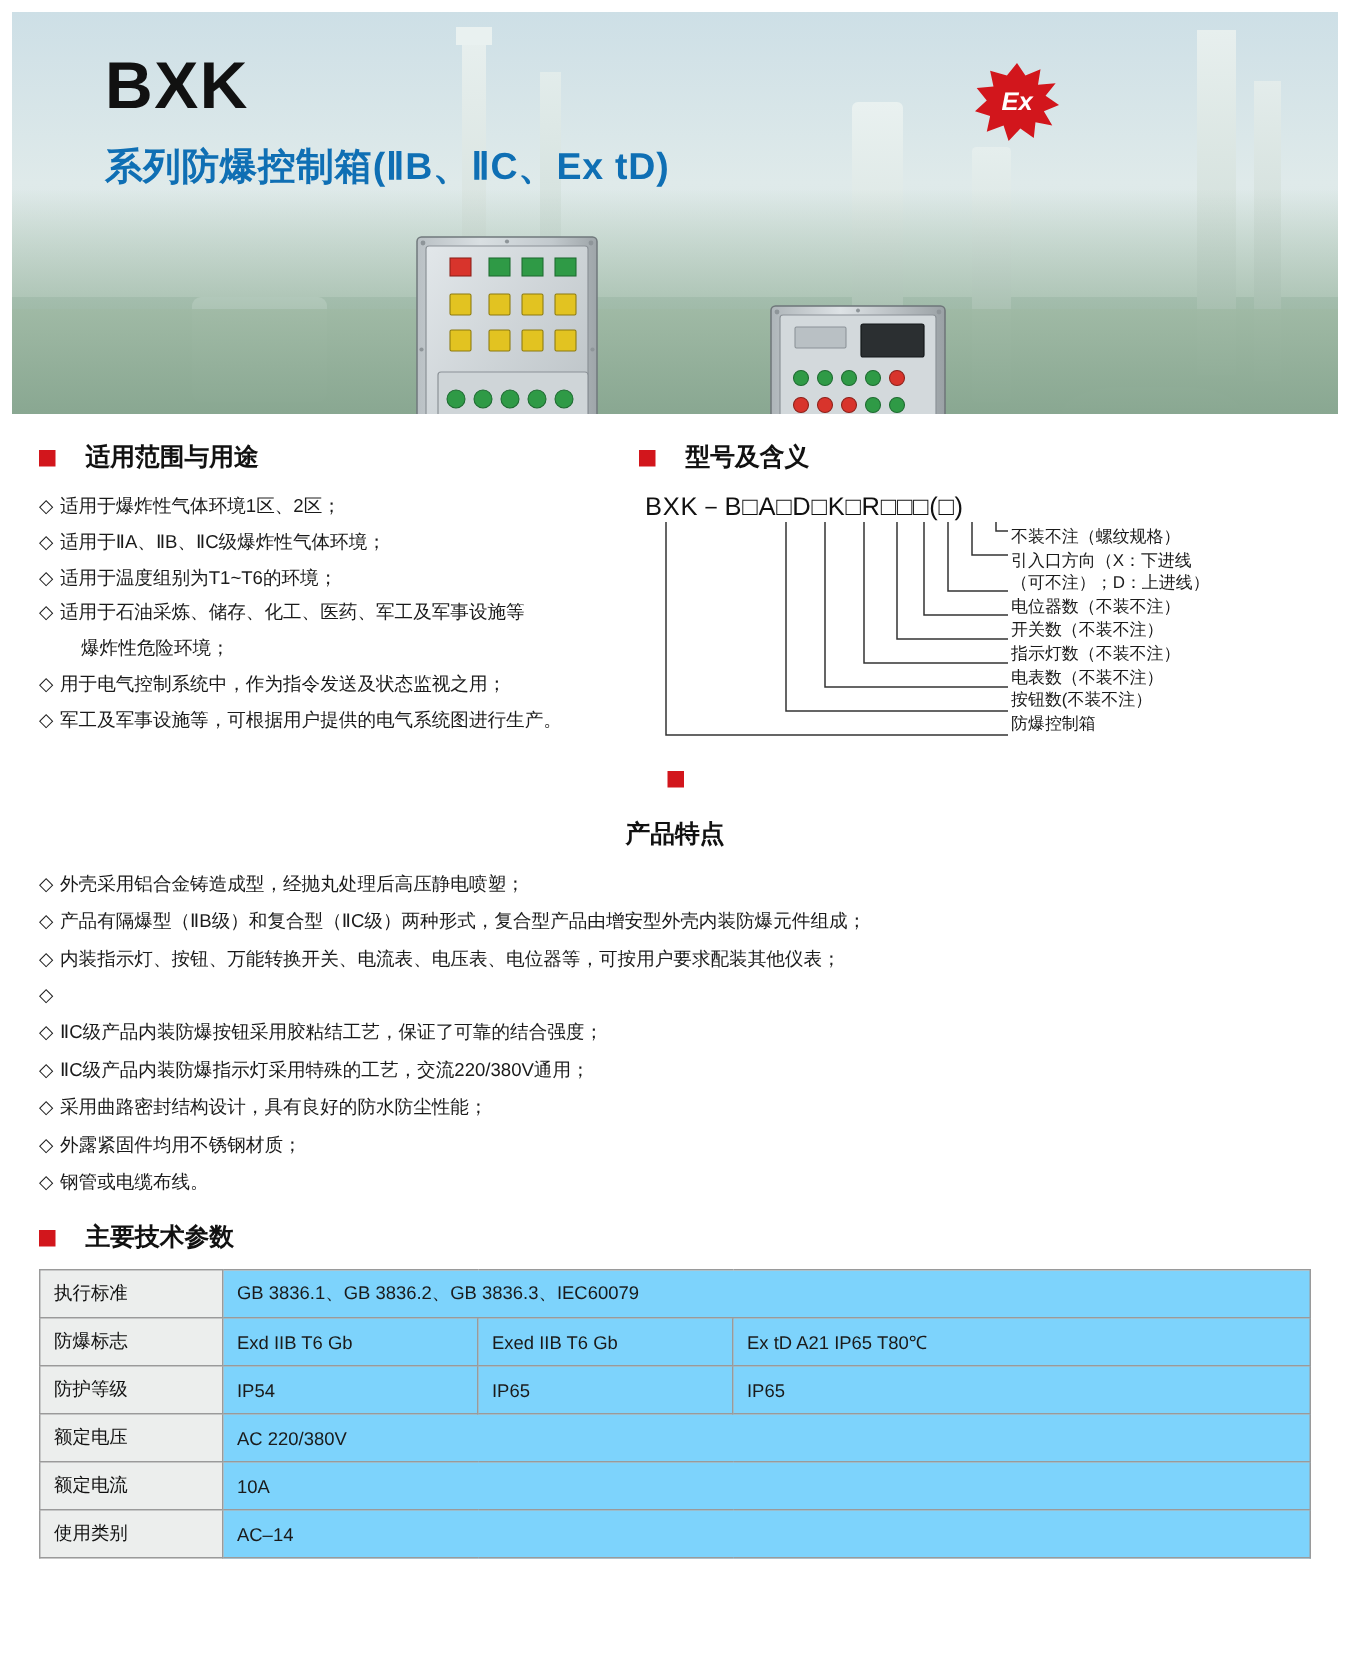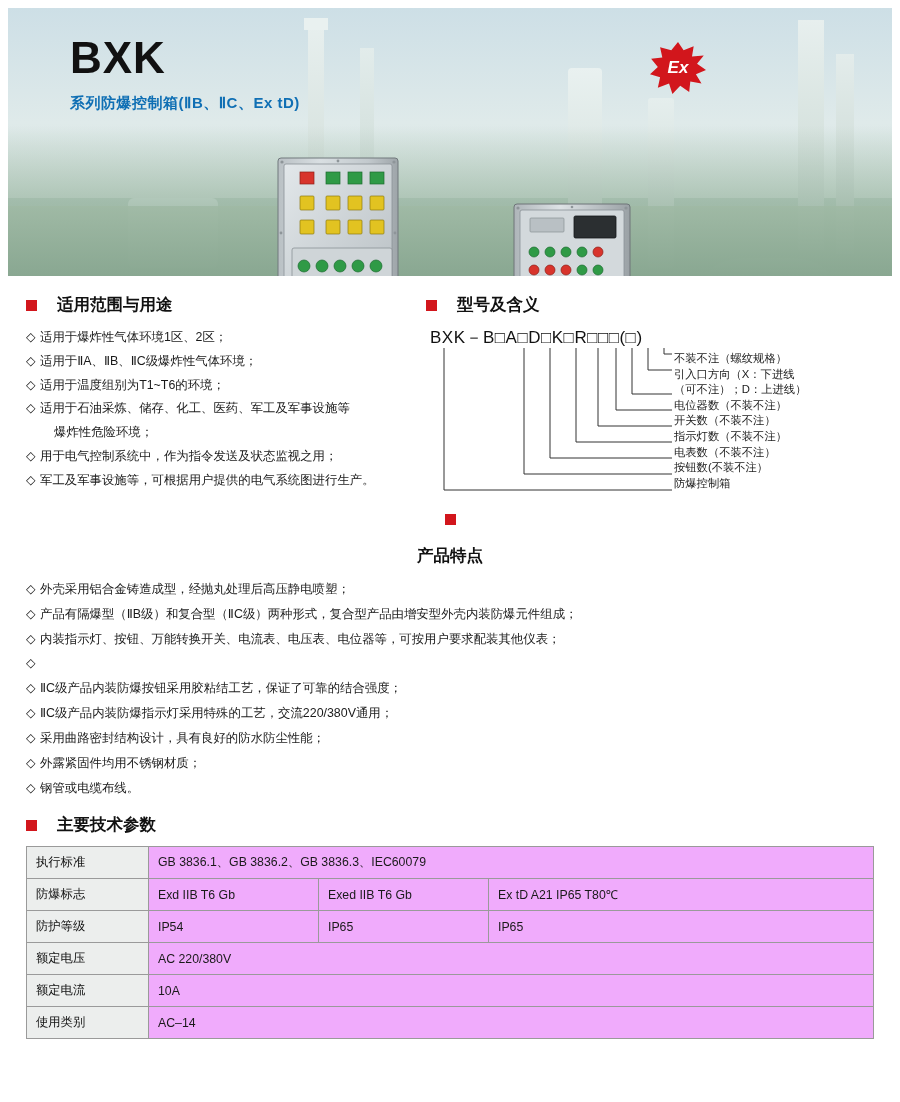--- a/index.html
+++ b/index.html
@@ -48,21 +48,21 @@
     opacity: .85;
   }
   .hero-title {
     position: absolute; left: 62px; top: 28px; z-index: 6;
   }
   .hero-title .bxk {
     font-size: 44px; font-weight: bold; color: #111; letter-spacing: 1px; line-height: 1;
     font-family: "Liberation Sans", sans-serif;
   }
   .hero-title .sub {
-    margin-top: 14px; font-size: 15px; font-weight: bold; color: #0f6fb4; letter-spacing: .5px;
+    margin-top: 14px; font-size: 25px; font-weight: bold; color: #0f6fb4; letter-spacing: .5px;
   }
   .ex-badge {
     position: absolute; right: 186px; top: 34px; width: 56px; height: 52px; z-index: 7;
   }
   .ex-badge .burst {
     position: absolute; inset: 0;
     background: #d2161c;
     clip-path: polygon(50% 0%, 60% 16%, 78% 8%, 75% 28%, 96% 26%, 84% 42%, 100% 54%, 82% 62%, 92% 80%, 72% 76%, 70% 96%, 54% 84%, 40% 100%, 34% 80%, 14% 88%, 18% 68%, 0% 62%, 14% 48%, 2% 32%, 22% 30%, 18% 10%, 38% 16%);
   }
   .ex-badge .ex {
@@ -107,21 +107,21 @@
 
   
   table.spec {
     width: 100%; border-collapse: collapse; font-size: 12.3px; margin-top: 4px;
     table-layout: fixed;
   }
   table.spec td {
     border: 1px solid #9a9a9a; padding: 7px 9px; vertical-align: middle; height: 28px;
   }
   table.spec td.k { width: 122px; background: #eceeed; font-weight: normal; color: #111; }
-  table.spec td.v { background: #f0abfc; }
+  table.spec td.v { background: #7dd3fc; }
   .tbl-wrap { padding-bottom: 14px; }
 </style>
 </head>
 <body>
 
 <div class="hero">
   <div class="hero-sky"></div>
   <div class="plant stack1"></div>
   <div class="plant stack1b"></div>
   <div class="plant stack2"></div>

